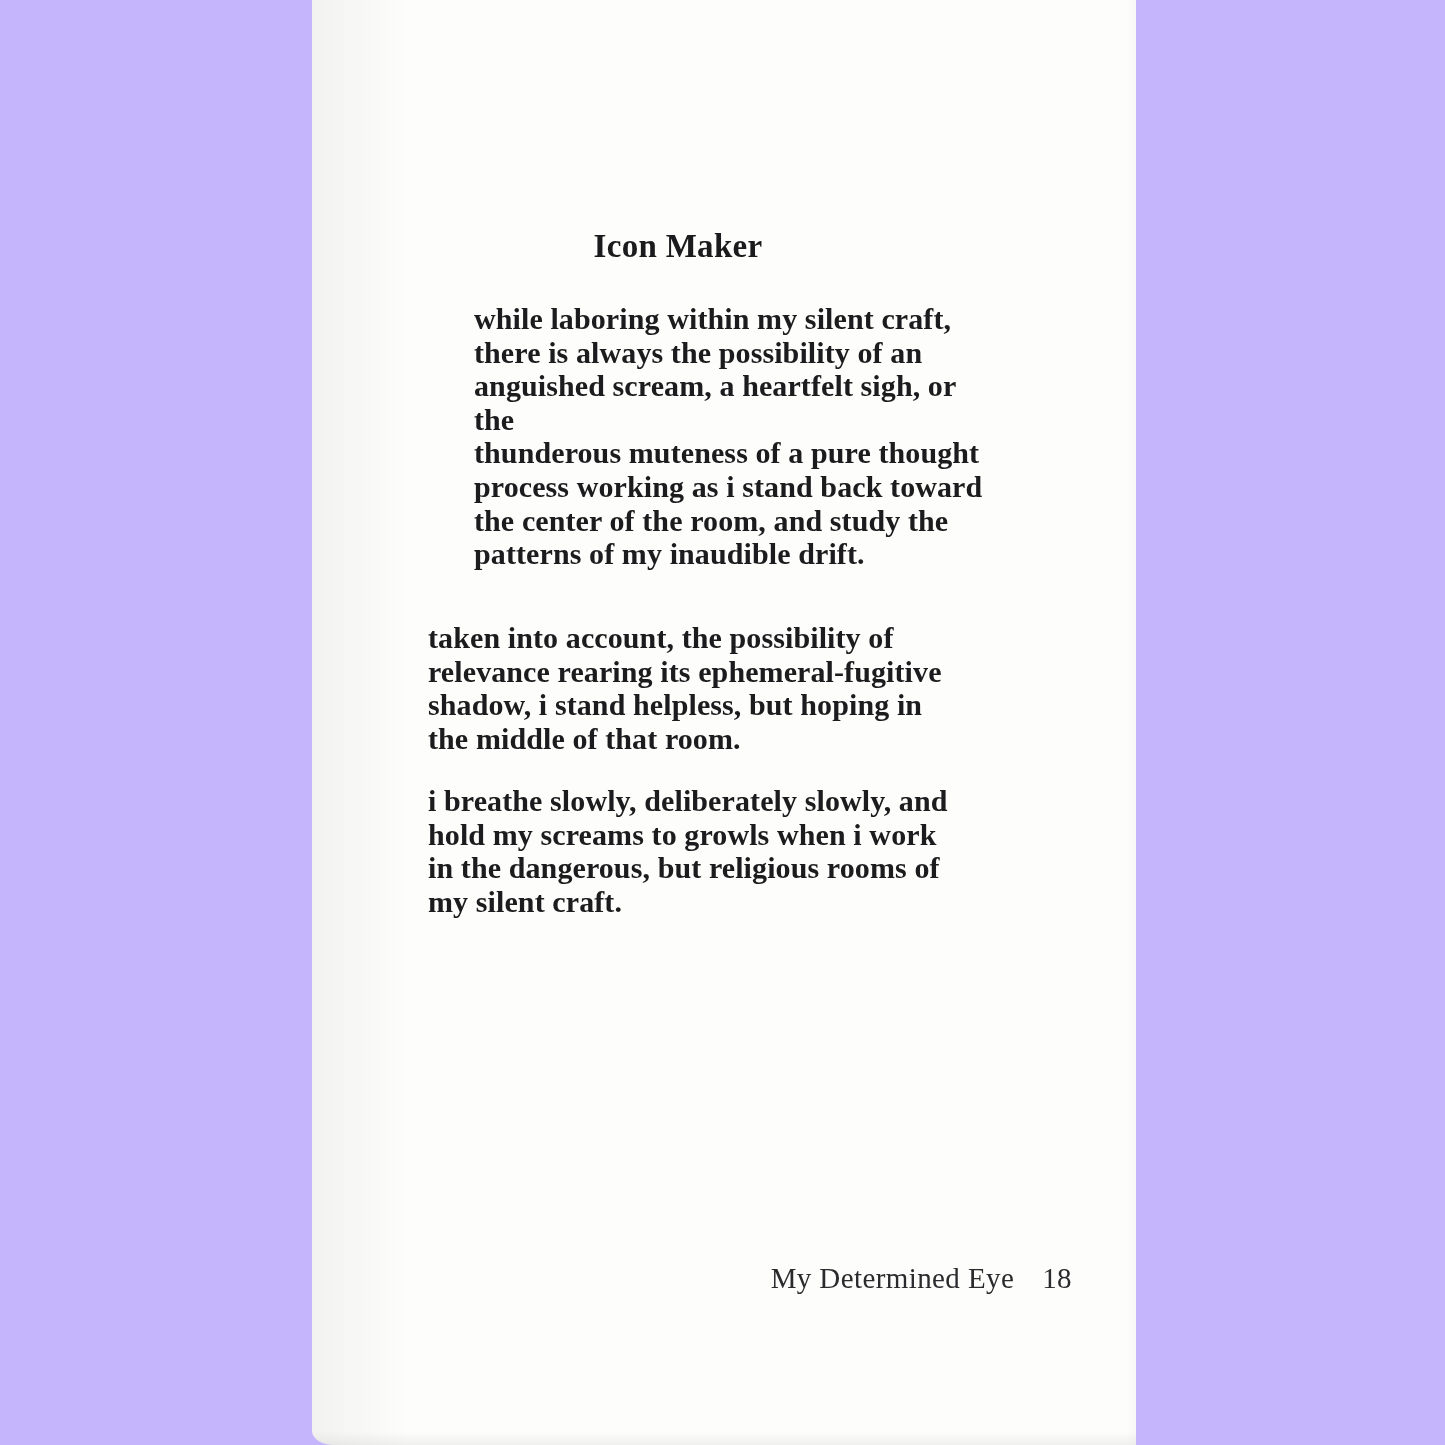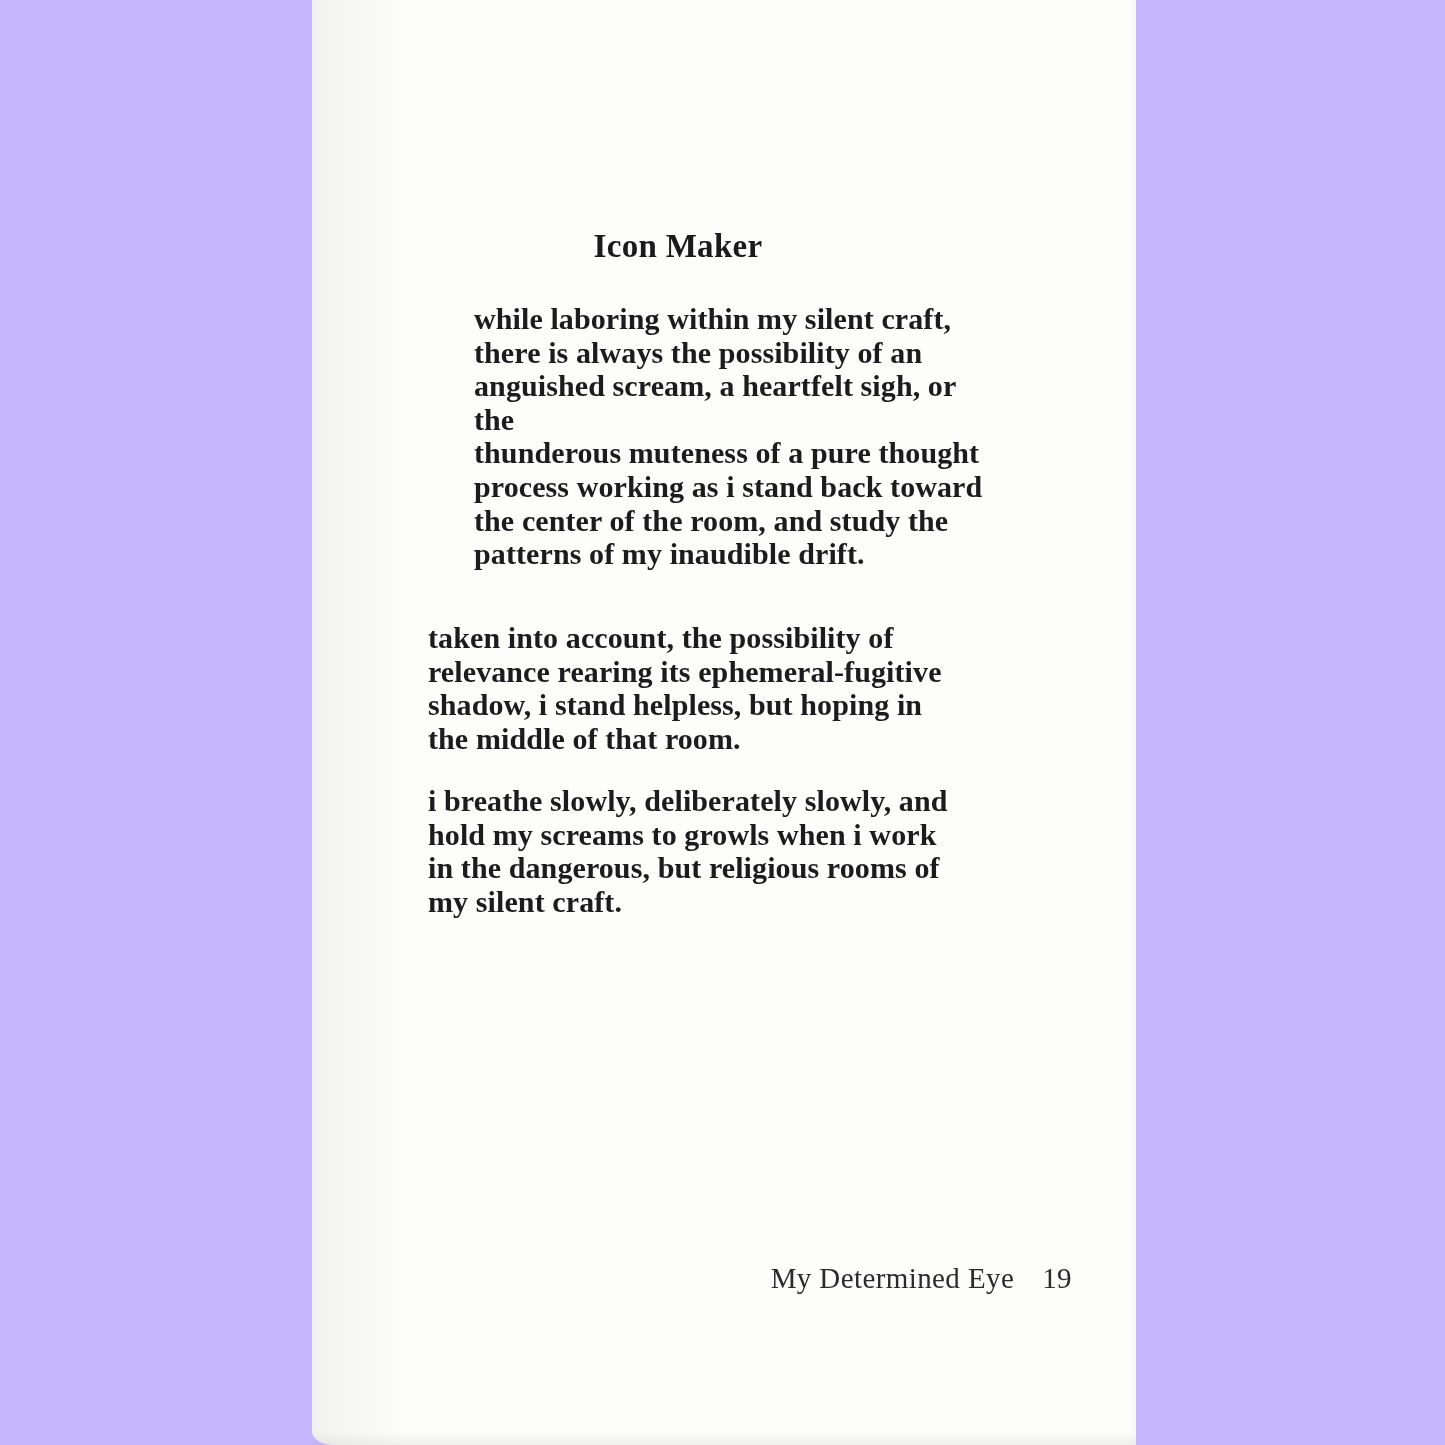--- a/index.html
+++ b/index.html
@@ -91,16 +91,16 @@
 shadow, i stand helpless, but hoping in
 the middle of that room.</p>
 
   <p class="stanza stanza-3">i breathe slowly, deliberately slowly, and
 hold my screams to growls when i work
 in the dangerous, but religious rooms of
 my silent craft.</p>
 
   <div class="running-footer">
     <span>My Determined Eye</span>
-    <span>19</span>
+    <span>18</span>
   </div>
 
 </div>
 
 </body></html>

